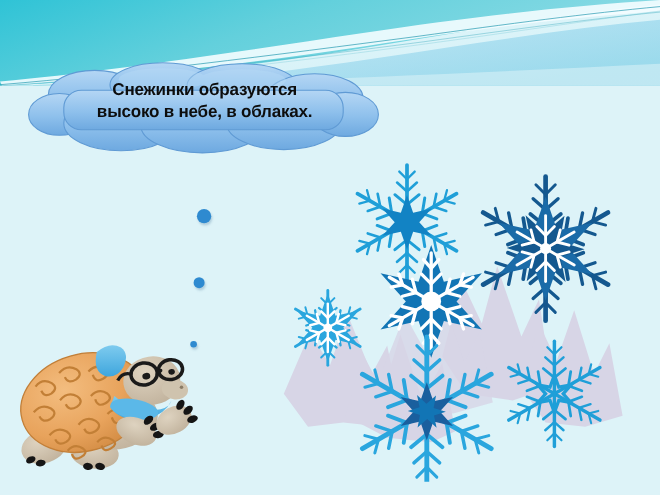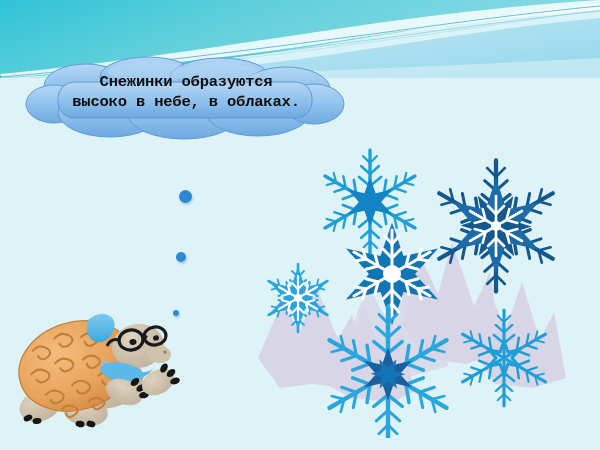--- a/index.html
+++ b/index.html
@@ -60,21 +60,21 @@
     width: 322px;
     height: 84px;
   }
   .cloud svg { display: block; }
   .cloud-text {
     position: absolute;
     left: 30px;
     top: 16px;
     width: 264px;
     text-align: center;
-    font-family: Liberation Mono, monospace;
+    font-family: Liberation Sans, sans-serif;
     font-weight: bold;
     font-size: 15.5px;
     line-height: 20px;
     color: #0d0d0d;
     letter-spacing: -0.2px;
     white-space: pre-line;
     pointer-events: none;
   }
 
   

